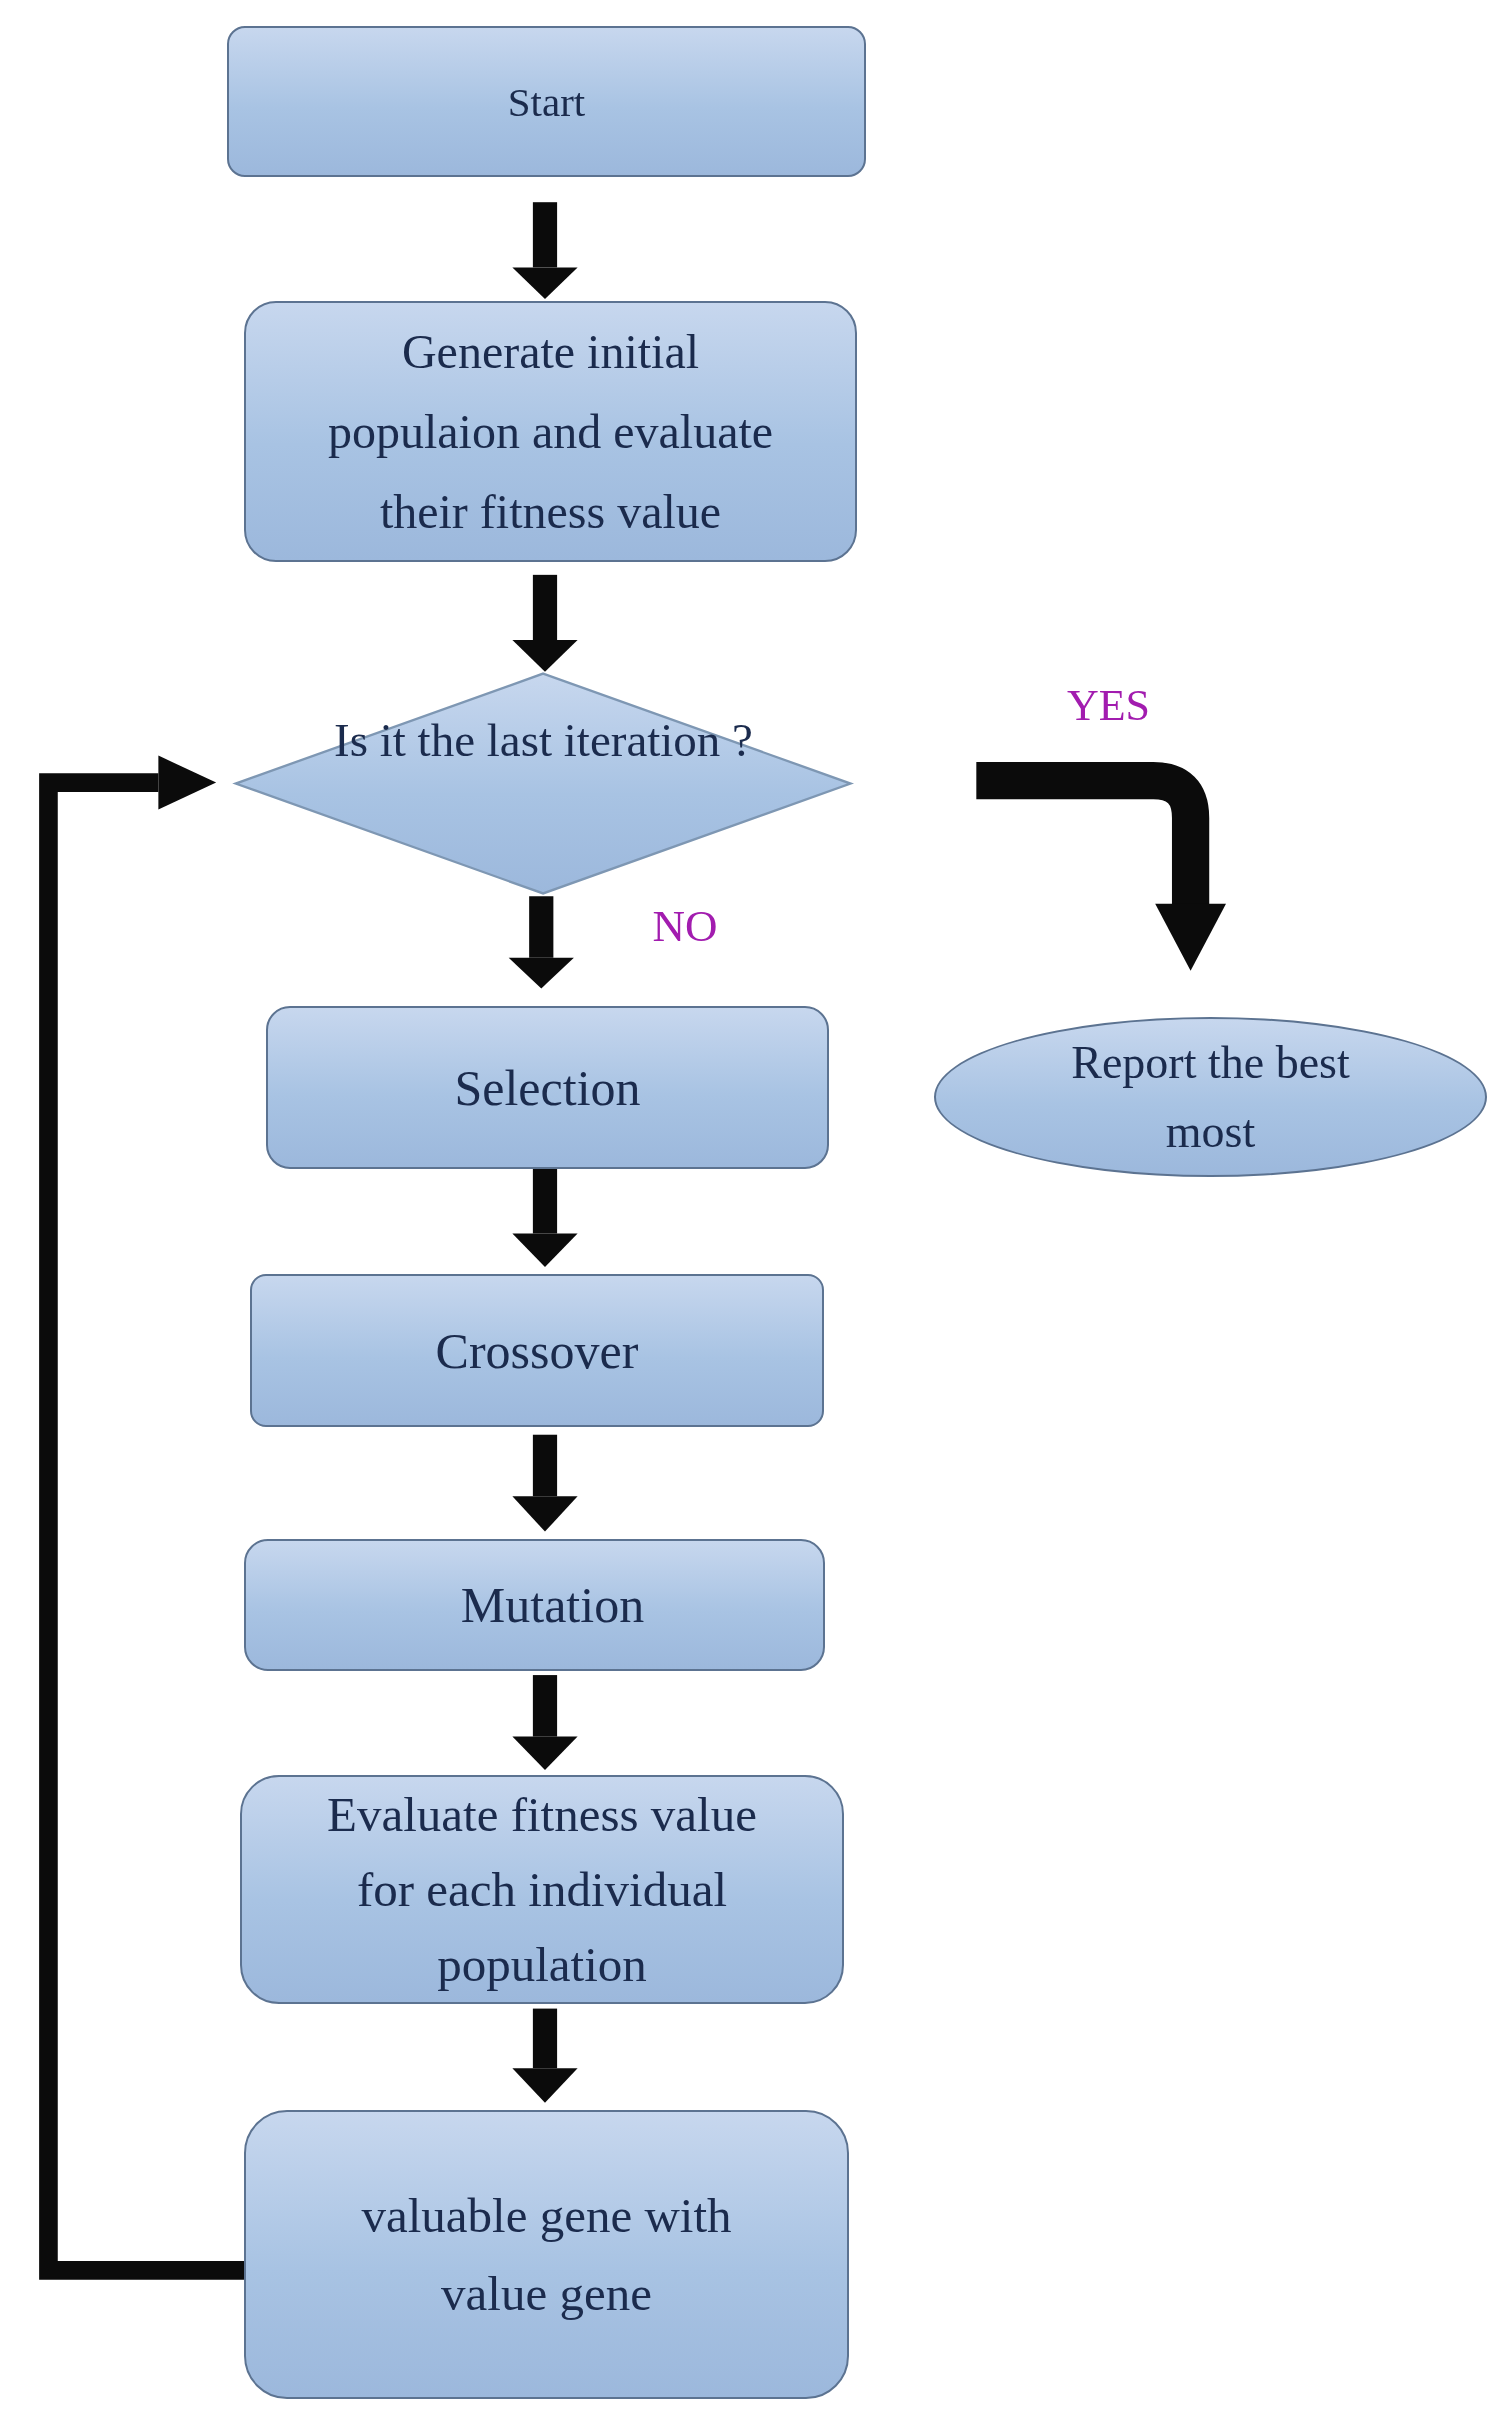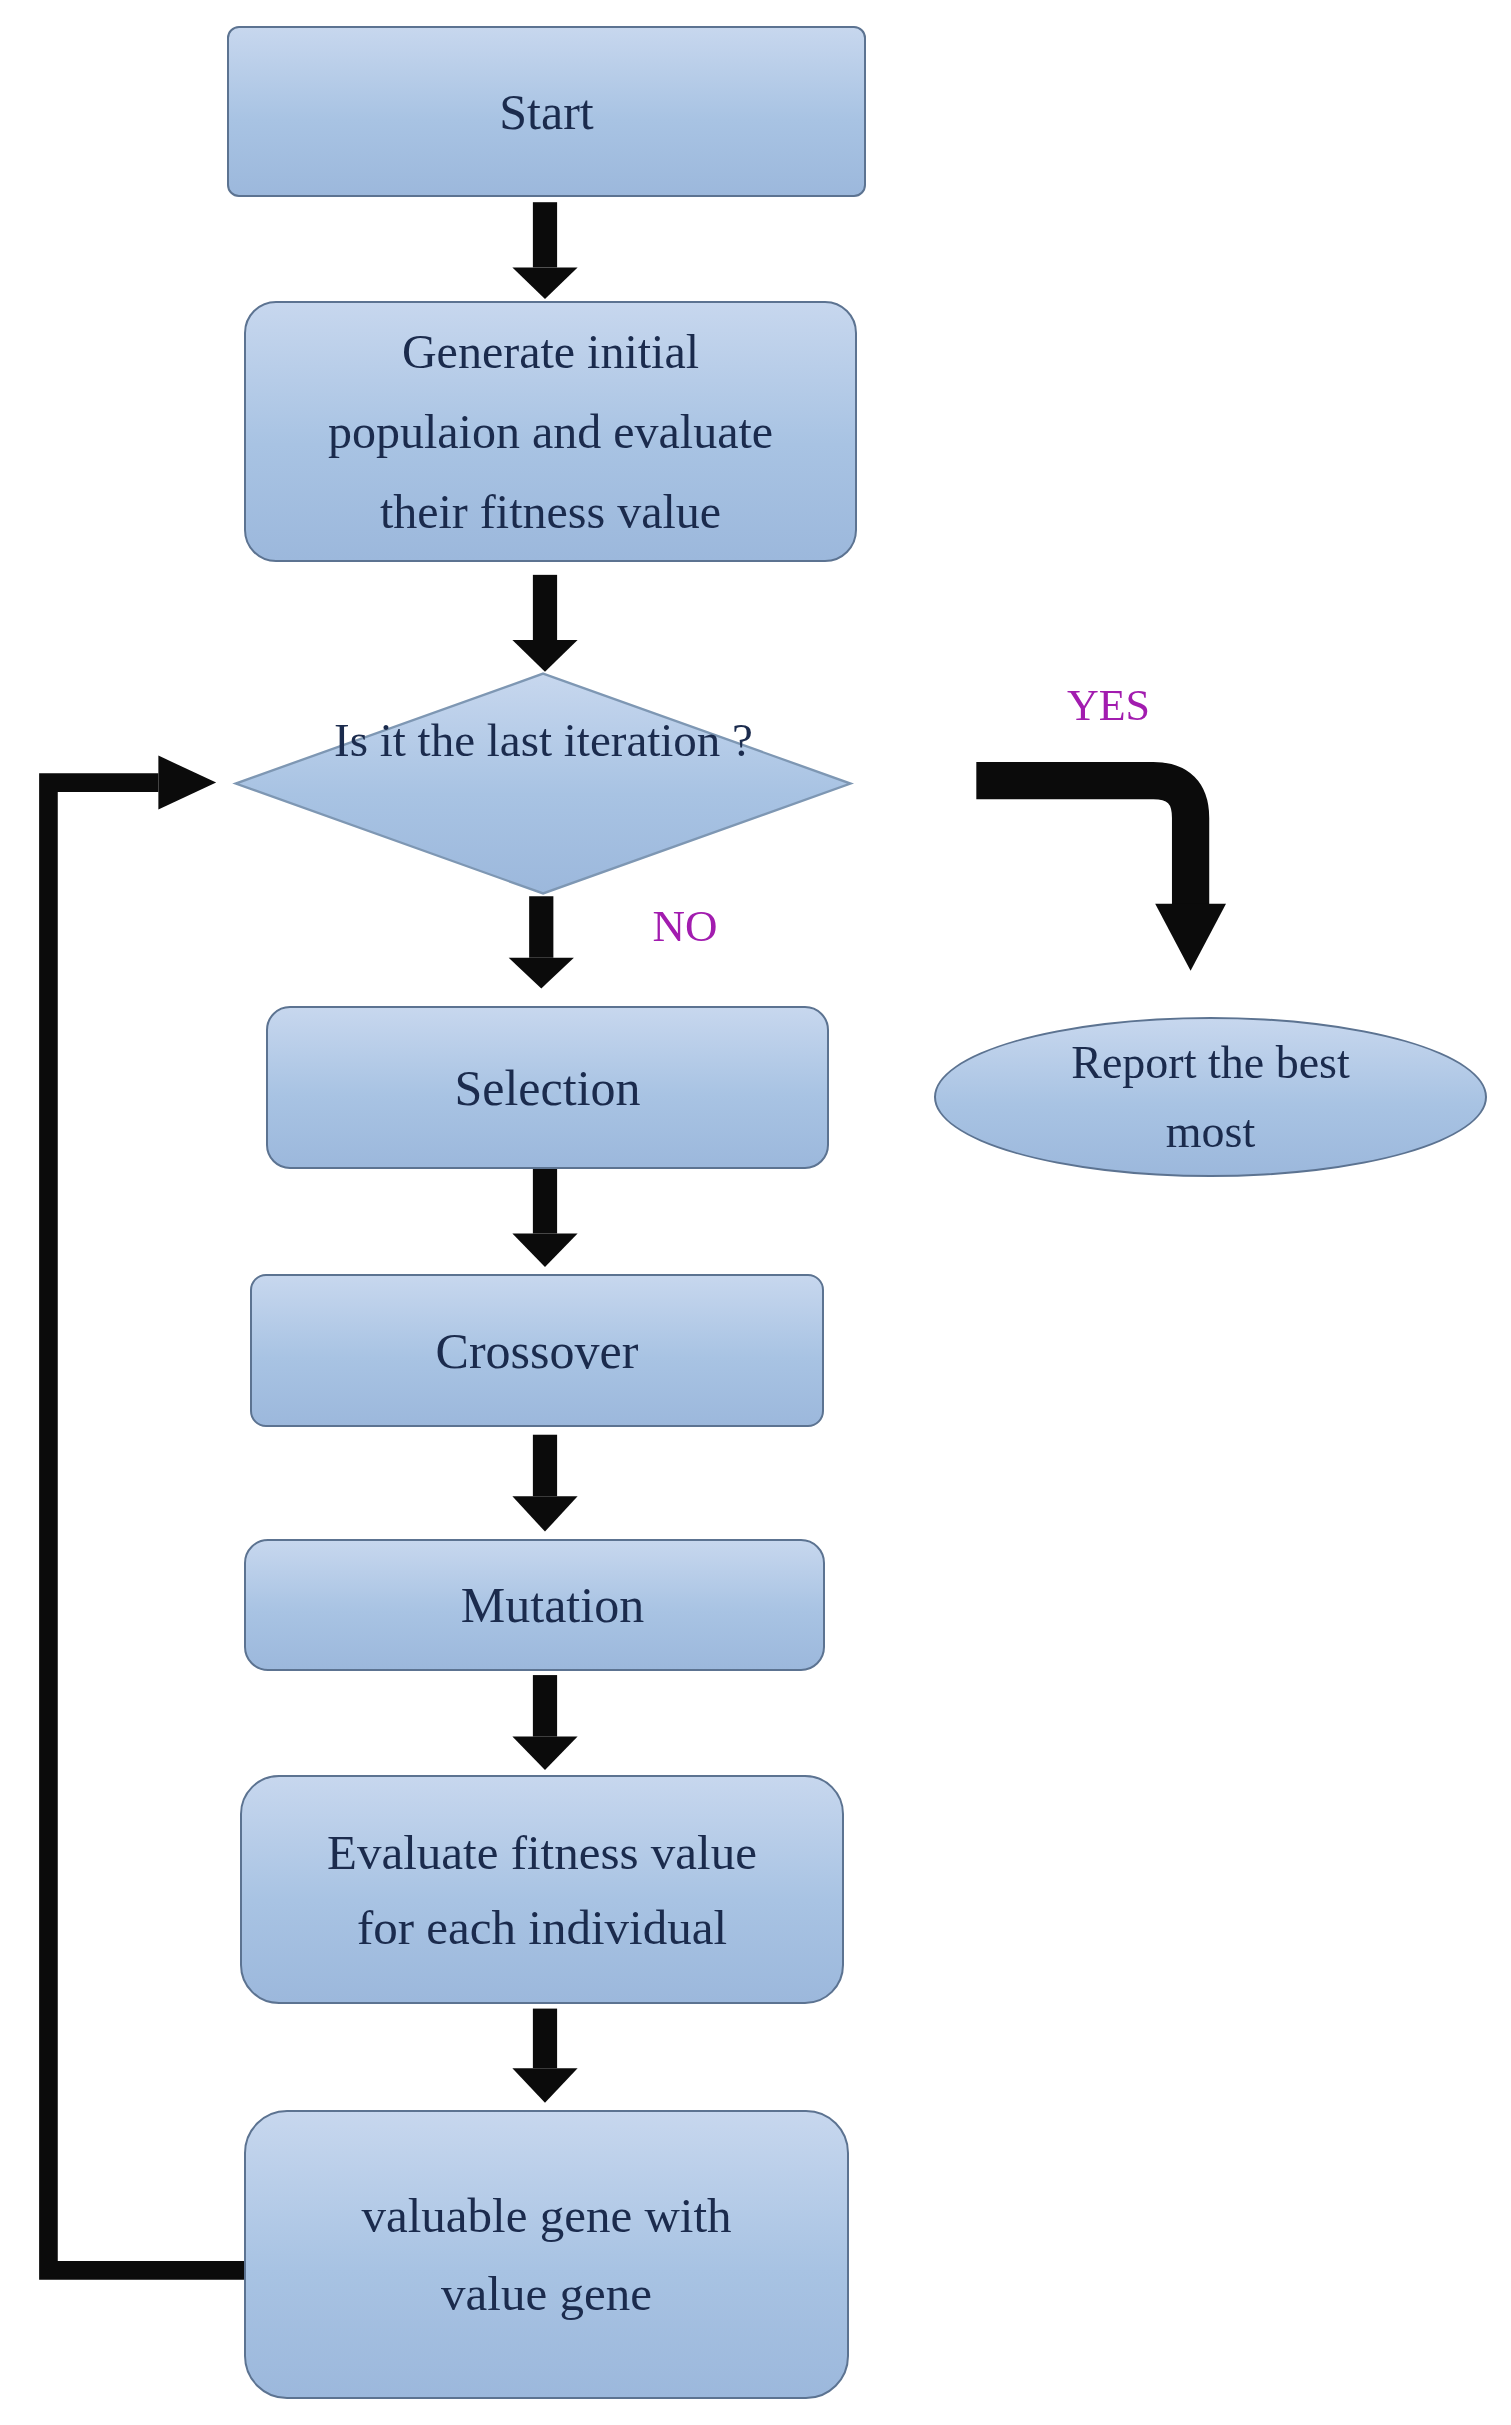--- a/index.html
+++ b/index.html
@@ -26,21 +26,21 @@
     box-sizing:border-box;
     background:linear-gradient(180deg,var(--node-fill-light) 0%,var(--node-fill) 55%,var(--node-fill-dark) 100%);
     border:2.8px solid var(--node-border);
     display:flex;
     flex-direction:column;
     align-items:center;
     justify-content:center;
     text-align:center;
   }
   .node .line{display:block;}
-  #node-start      {left:227px; top:26px;   width:639px; height:171px; border-radius:12px; font-size:50px;}
+  #node-start      {left:227px; top:26px;   width:639px; height:151px; border-radius:18px; font-size:41px;}
   #node-generate   {left:244px; top:301px;  width:613px; height:261px; border-radius:32px; font-size:48px; line-height:80px;}
   #node-selection  {left:266px; top:999px; width:563px; height:163px; border-radius:24px; font-size:50px;margin-top:7px;}
   #node-crossover  {left:250px; top:1274px; width:574px; height:153px; border-radius:16px; font-size:50px;}
   #node-mutation   {left:244px; top:1539px; width:581px; height:132px; border-radius:24px; font-size:50px;padding-left:36px;}
   #node-evaluate   {left:240px; top:1775px; width:604px; height:229px; border-radius:39px; font-size:49px; line-height:75px;}
   #node-replace    {left:244px; top:2110px; width:605px; height:289px; border-radius:43px; font-size:49px; line-height:78px;}
   #node-report{
     left:934px; top:1017px; width:553px; height:160px;
     border-radius:50%;
     border-width:2.8px;
@@ -149,20 +149,21 @@
     <span class="line">Crossover</span>
   </div>
 
   <div class="node" id="node-mutation">
     <span class="line">Mutation</span>
   </div>
 
   <div class="node" id="node-evaluate">
     <span class="line">Evaluate fitness value</span>
     <span class="line">for each individual</span>
+    <span class="line">population</span>
   </div>
 
   <div class="node" id="node-replace">
     <span class="line">valuable gene with</span>
     <span class="line">value gene</span>
   </div>
 
   <div class="node" id="node-report">
     <span class="line">Report the best</span>
     <span class="line">most</span>

